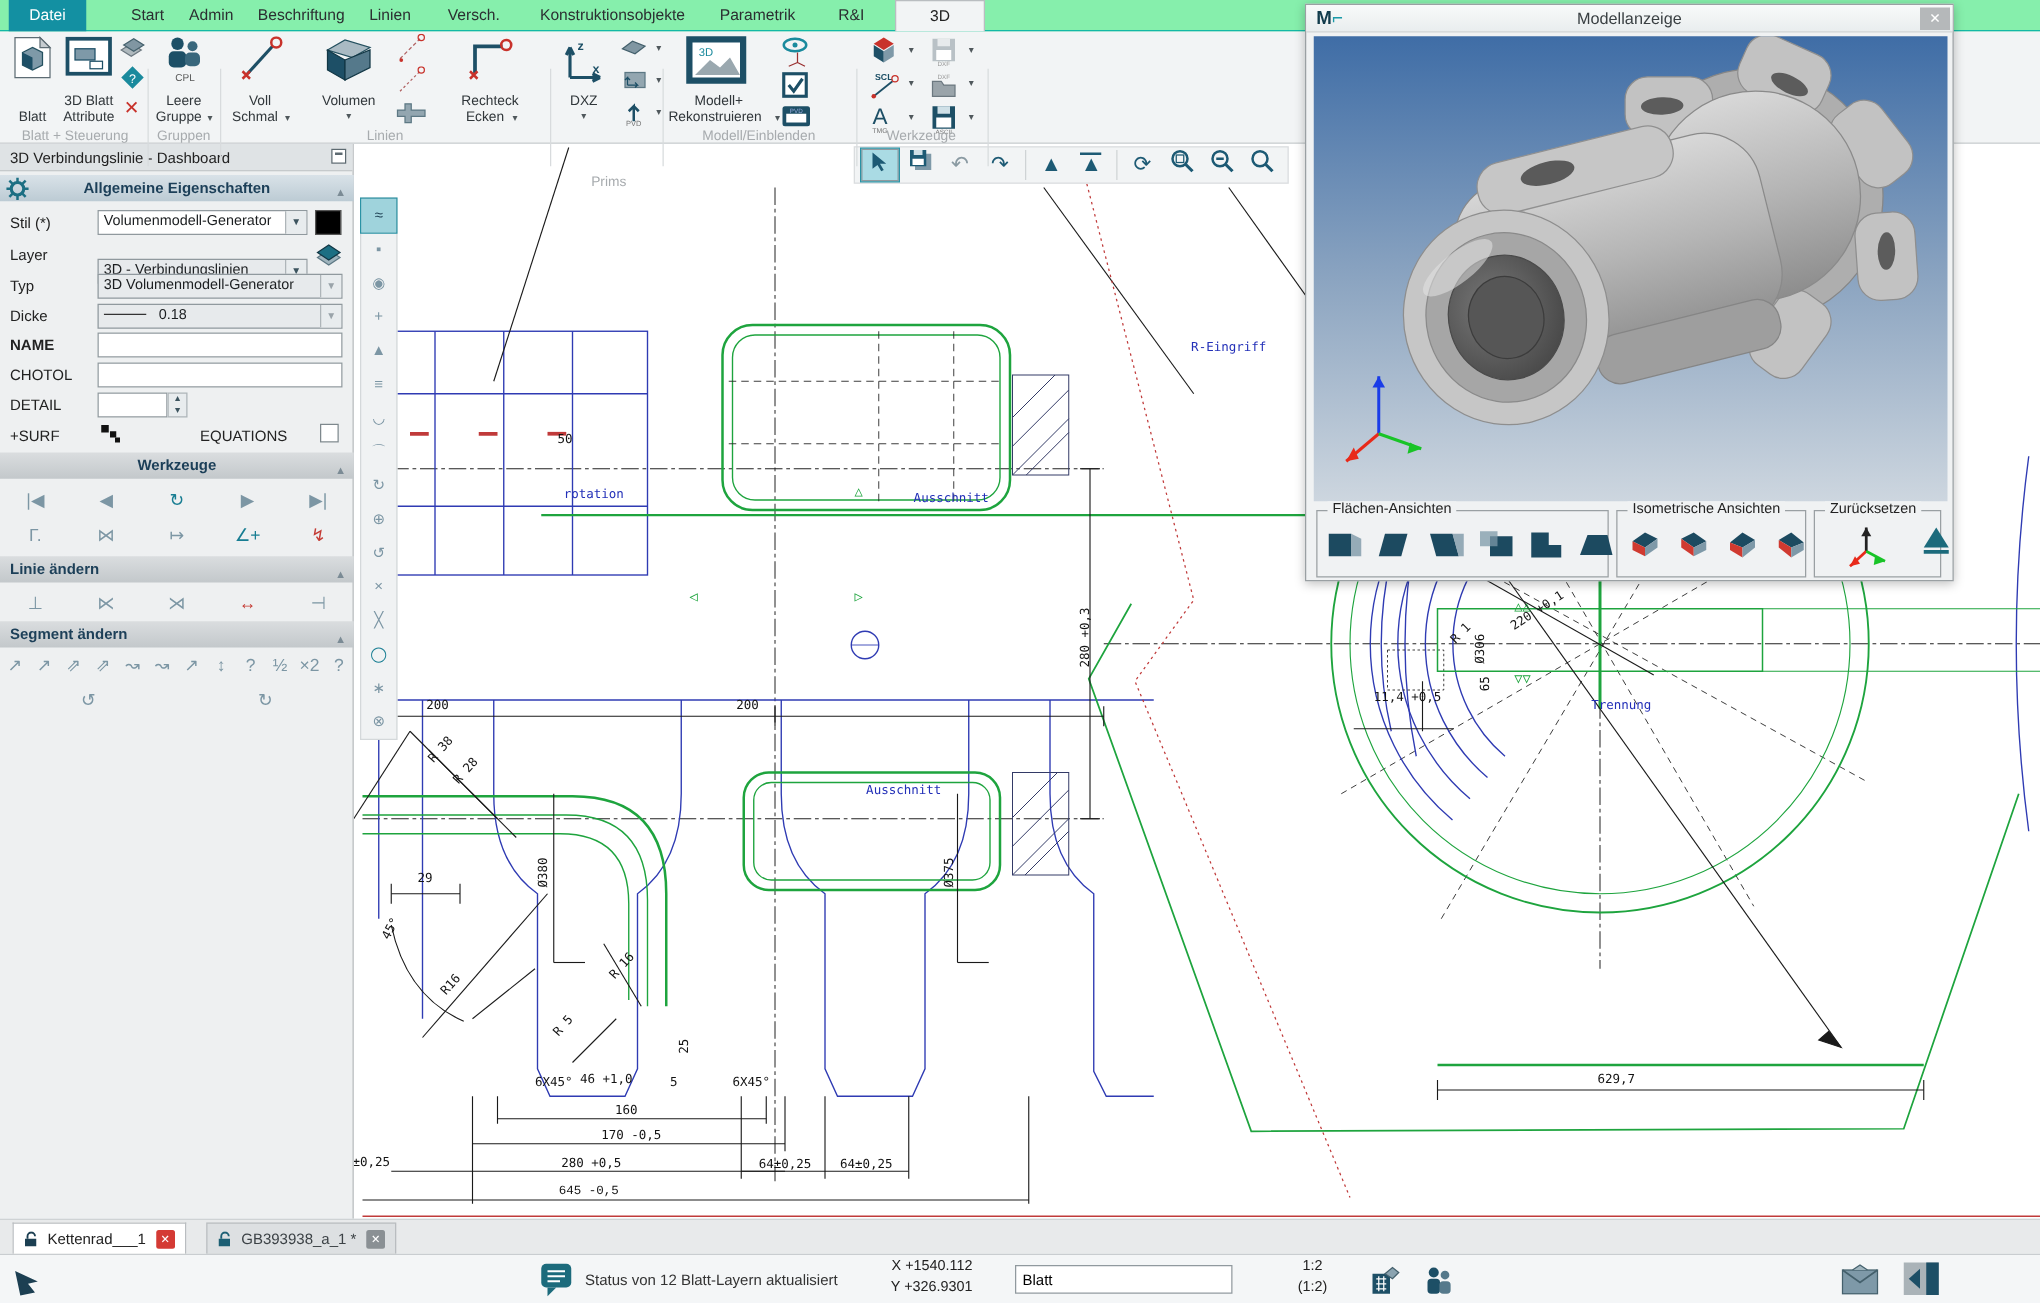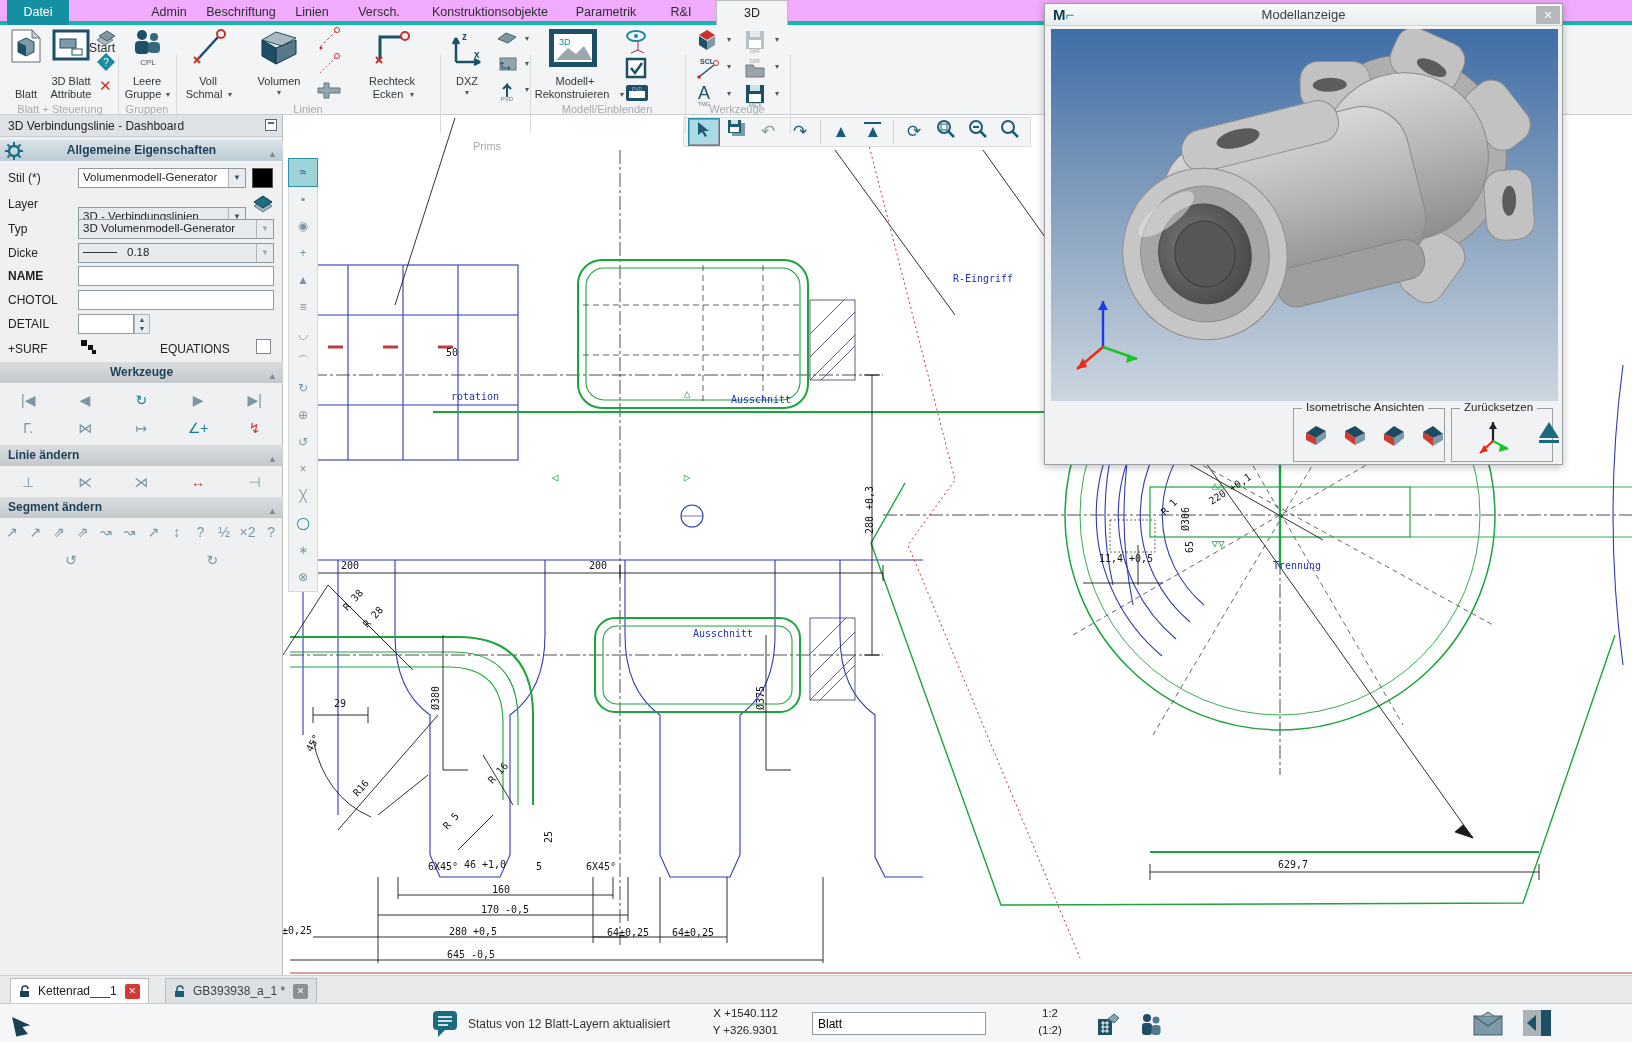--- a/index.html
+++ b/index.html
@@ -1,21 +1,21 @@
 <!DOCTYPE html>
 <html><head>
 <meta charset="utf-8">
 <style>
   html,body{margin:0;padding:0;width:1632px;height:1042px;overflow:hidden;
     font-family:"Liberation Sans","DejaVu Sans",sans-serif;background:#f2f4f5;}
   *{box-sizing:border-box;}
   .abs{position:absolute;}
   
   #ribbon{position:absolute;left:0;top:0;width:1632px;height:115px;background:#f2f4f5;border-bottom:1px solid #c9cdd0;z-index:10;}
-  #tabbar{position:absolute;left:0;top:0;width:1632px;height:25px;background:#f0abfc;border-bottom:4px solid #14b8a6;}
+  #tabbar{position:absolute;left:0;top:0;width:1632px;height:25px;background:#86efac;border-bottom:1px solid #14b8a6;}
   .rtab{position:absolute;top:0;height:25px;line-height:25px;font-size:12.5px;color:#2b2f31;transform:translateX(-50%);white-space:nowrap;}
   .rtab.file{transform:none;left:7px;width:62px;text-align:center;background:#1390a2;color:#fff;}
   .rtab.active{transform:none;left:716px;width:72px;text-align:center;background:#f2f4f5;border:1px solid #b9bdc0;border-bottom:none;color:#222;}
   .rgroup-label{position:absolute;top:78px;font-size:11px;color:#a7abae;transform:translateX(-50%);white-space:nowrap;}
   .rdiv{position:absolute;top:30px;height:78px;width:1px;background:#d8dbdd;}
   .rbtn-label{position:absolute;font-size:11px;color:#30363a;transform:translateX(-50%);white-space:nowrap;}
   .dar{font-size:8px;color:#50585c;}
   .ricon{position:absolute;}
   .redx{color:#c8322b;font-weight:bold;font-size:15px;}
   
@@ -65,21 +65,21 @@
   .grpbox .glabel{position:absolute;left:8px;top:-8px;background:#f0f2f3;padding:0 4px;font-size:11.5px;color:#222;white-space:nowrap;}
   .viewbtns{position:absolute;left:6px;top:12px;display:flex;gap:6px;align-items:center;}
   .vb{width:34px;height:30px;position:relative;}
 </style>
 </head>
 <body>
 
 <div id="ribbon">
   <div id="tabbar">
     <span class="rtab file">Datei</span>
-    <span class="rtab" style="left:102px;margin-top:36px;">Start</span>
+    <span class="rtab" style="left:118px;">Start</span>
     <span class="rtab" style="left:169px;">Admin</span>
     <span class="rtab" style="left:241px;">Beschriftung</span>
     <span class="rtab" style="left:312px;">Linien</span>
     <span class="rtab" style="left:379px;">Versch.</span>
     <span class="rtab" style="left:490px;">Konstruktionsobjekte</span>
     <span class="rtab" style="left:606px;">Parametrik</span>
     <span class="rtab" style="left:681px;">R&amp;I</span>
     <span class="rtab active">3D</span>
   </div>
   <div class="abs" style="left:0;top:25px;width:1632px;height:90px;">
@@ -544,21 +544,21 @@
       <span class="dlabel" style="left: 265px; top: 722px; transform: translate(-50%, -50%) rotate(-90deg);">25</span>
       <span class="dlabel" style="left: 160px; top: 751px; transform: translate(-50%, -50%);">6X45°</span>
       <span class="dlabel" style="left: 202px; top: 749px; transform: translate(-50%, -50%);">46 +1,0</span>
       <span class="dlabel" style="left: 256px; top: 751px; transform: translate(-50%, -50%);">5</span>
       <span class="dlabel" style="left: 318px; top: 751px; transform: translate(-50%, -50%);">6X45°</span>
       <span class="dlabel" style="left: 218px; top: 774px; transform: translate(-50%, -50%);">160</span>
       <span class="dlabel" style="left: 222px; top: 794px; transform: translate(-50%, -50%);">170 -0,5</span>
       <span class="dlabel" style="left: 190px; top: 816px; transform: translate(-50%, -50%);">280 +0,5</span>
       <span class="dlabel" style="left: 345px; top: 817px; transform: translate(-50%, -50%);">64±0,25</span>
       <span class="dlabel" style="left: 410px; top: 817px; transform: translate(-50%, -50%);">64±0,25</span>
-      <span class="dlabel" style="left: 188px; top: 839px; transform: translate(-50%, -50%);">645 -0,5</span>
+      <span class="dlabel" style="left: 188px; top: 839px; transform: translate(-50%, -50%); font-family: Liberation Mono, monospace;">645 -0,5</span>
       <span class="dlabel" style="left: 14px; top: 815px; transform: translate(-50%, -50%);">±0,25</span>
       <span class="dlabel" style="left: 947px; top: 374px; transform: translate(-50%, -50%) rotate(-33deg);">220 +0,1</span>
       <span class="dlabel" style="left: 886px; top: 392px; transform: translate(-50%, -50%) rotate(-45deg);">R 1</span>
       <span class="dlabel" style="left: 902px; top: 404px; transform: translate(-50%, -50%) rotate(-90deg);">Ø306</span>
       <span class="dlabel" style="left: 906px; top: 432px; transform: translate(-50%, -50%) rotate(-90deg);">65</span>
       <span class="dlabel" style="left: 843px; top: 443px; transform: translate(-50%, -50%);">11,4 +0,5</span>
       <span class="dlabel b" style="left: 1014px; top: 450px; transform: translate(-50%, -50%);">Trennung</span>
       <span class="dlabel" style="left: 1010px; top: 749px; transform: translate(-50%, -50%);">629,7</span>
       <span class="dlabel g" style="left: 935px; top: 370px; transform: translate(-50%, -50%);">△△</span>
       <span class="dlabel g" style="left: 935px; top: 428px; transform: translate(-50%, -50%);">▽▽</span>
@@ -754,20 +754,46 @@
         <line x1="0" y1="0" x2="0" y2="-46" stroke="#1a3ce8"></line>
           <path d="M0,-46 l-5,9 h10 z" fill="#1a3ce8" stroke="none"></path>
         <line x1="0" y1="0" x2="-26" y2="22" stroke="#e82a1a"></line>
           <path d="M-26,22 l10,-2 -4,-9 z" fill="#e82a1a" stroke="none"></path>
         <line x1="0" y1="0" x2="34" y2="12" stroke="#19c427"></line>
           <path d="M34,12 l-9,-5 -2,9 z" fill="#19c427" stroke="none"></path>
       </g>
     </svg>
   </div>
 
+  <div class="grpbox" style="left:8px;width:234px;">
+    <span class="glabel">Flächen-Ansichten</span>
+    <div class="viewbtns">
+      <svg class="vb" width="34" height="30">
+          <rect x="3" y="6" width="18" height="18" fill="#1c4a60"></rect>
+          <path d="M21 6 l8 4 v14 l-8 0 z" fill="#7e99a8" opacity="0.8"></path>
+        </svg>
+      <svg class="vb" width="34" height="30">
+          <path d="M8 6 h18 l-5 18 h-18 z" fill="#1c4a60"></path>
+        </svg>
+      <svg class="vb" width="34" height="30">
+          <path d="M4 6 h18 l5 18 h-18 z" fill="#1c4a60"></path>
+          <path d="M22 6 l5 18 h4 v-18 z" fill="#7e99a8" opacity="0.8"></path>
+        </svg>
+      <svg class="vb" width="34" height="30">
+          <rect x="12" y="8" width="18" height="16" fill="#1c4a60"></rect>
+          <rect x="4" y="4" width="14" height="12" fill="#7e99a8" opacity="0.75"></rect>
+        </svg>
+      <svg class="vb" width="34" height="30">
+          <path d="M5 5 h14 v10 h10 v10 h-24 z" fill="#1c4a60"></path>
+        </svg>
+      <svg class="vb" width="34" height="30">
+          <path d="M10 7 h16 l4 16 h-26 z" fill="#1c4a60"></path>
+        </svg>
+    </div>
+  </div>
 
   <div class="grpbox" style="left:248px;width:152px;">
     <span class="glabel">Isometrische Ansichten</span>
     <div class="viewbtns" style="gap:5px;">
       <svg class="vb" width="32" height="30">
           <path d="M6 12 l10 -7 10 5 -10 7 z" fill="#1c4a60"></path>
           <path d="M6 12 l10 5 v7 l-10 -5 z" fill="#d03a30"></path>
           <path d="M26 10 l-10 7 v7 l10 -7 z" fill="#7e99a8"></path>
         </svg>
       <svg class="vb" width="32" height="30">

